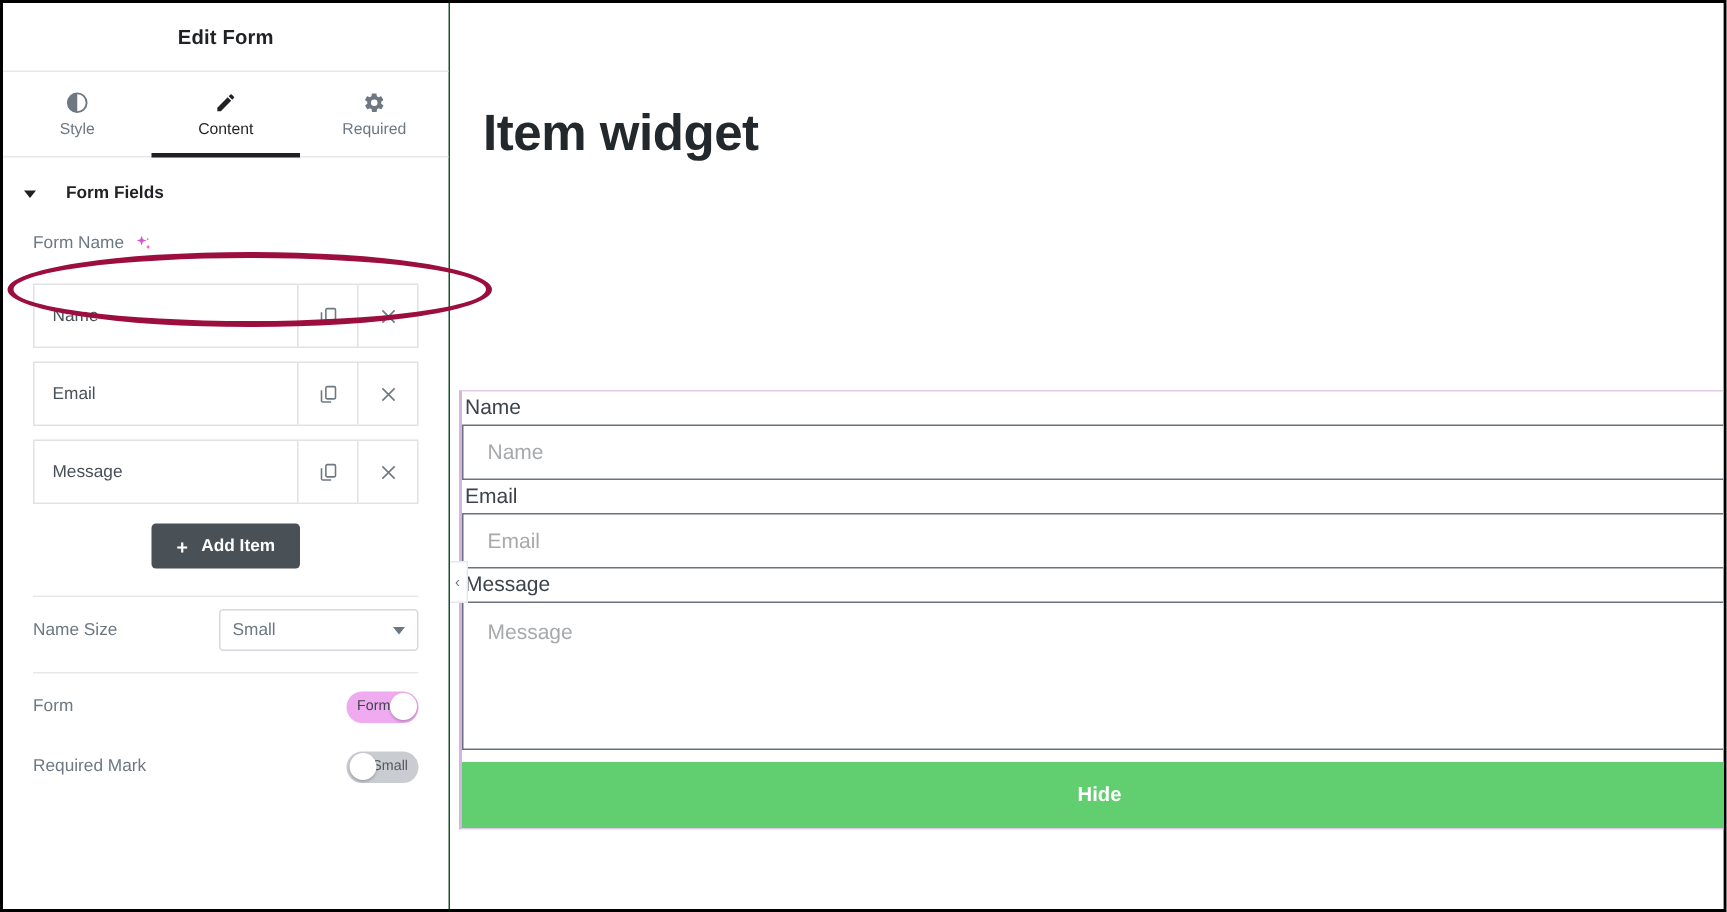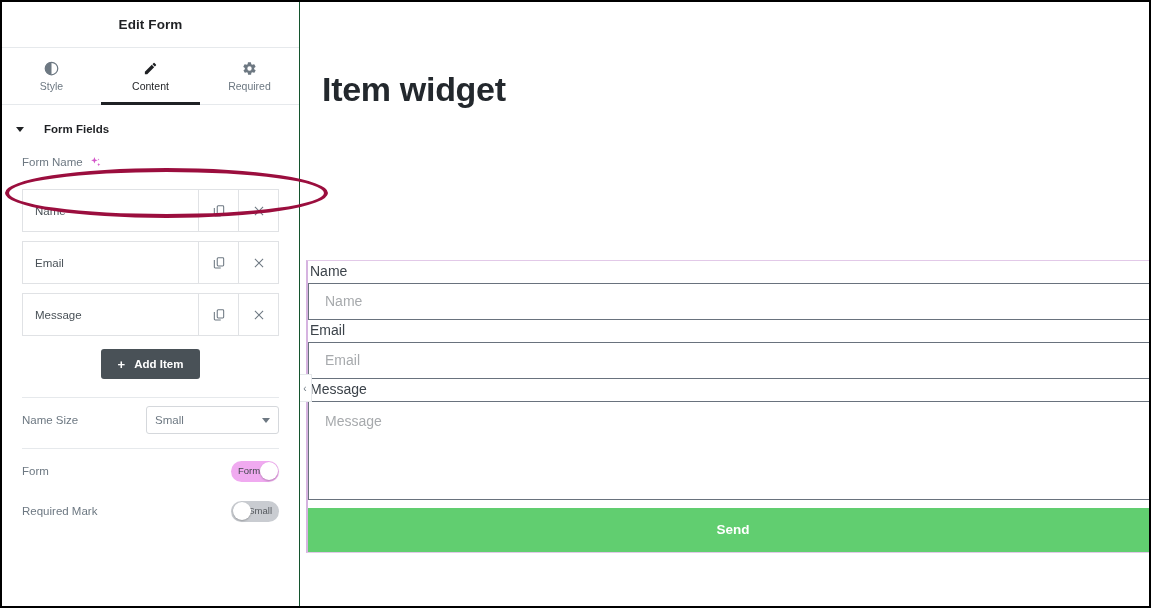--- a/index.html
+++ b/index.html
@@ -399,19 +399,19 @@
       </div>
 
       <div class="fld">
         <div class="fld-label">Message</div>
         <div class="fld-area">
           <span>Message</span>
         </div>
       </div>
 
       <div class="send-btn">
-        <span>Send</span>
+        <span>Hide</span>
       </div>
     </div>
   </div>
 
   <div class="annot"></div>
 </div>
 
 </body></html>

